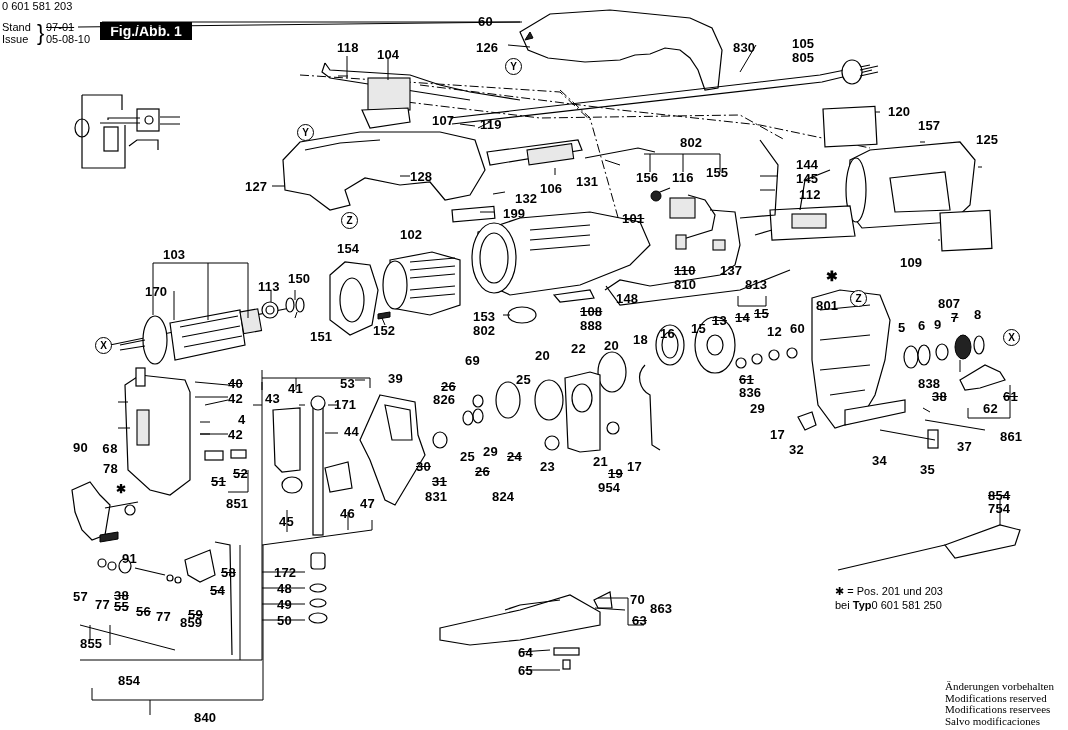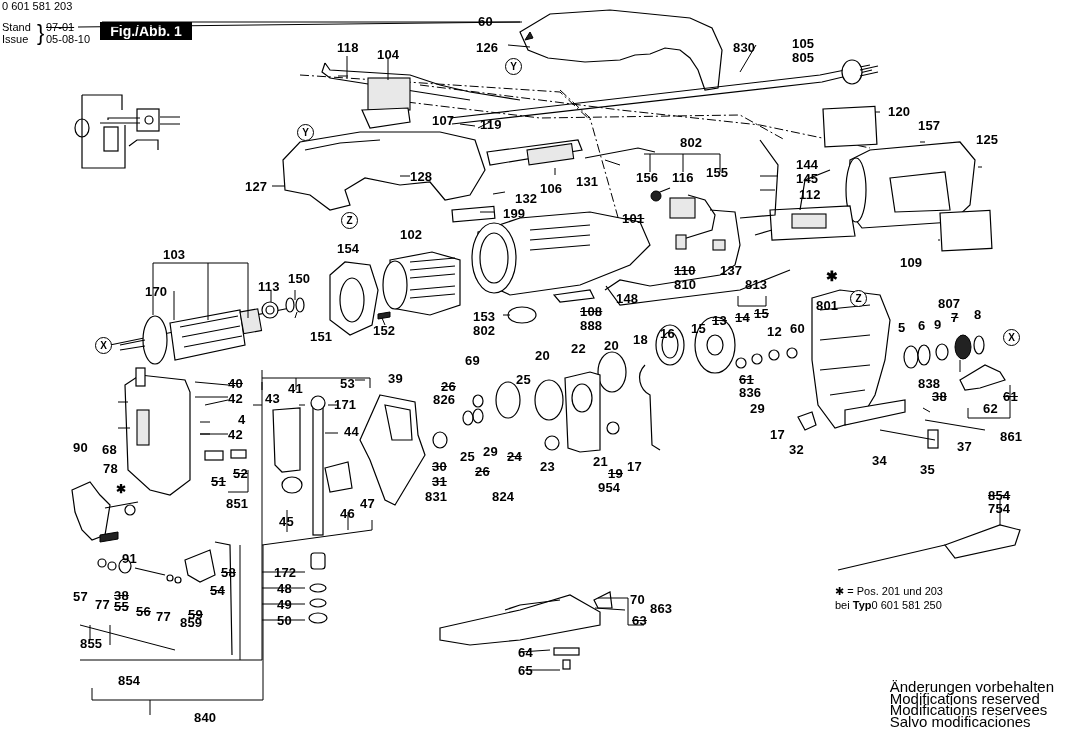--- a/index.html
+++ b/index.html
@@ -9,21 +9,21 @@
   .hdr { position:absolute; font-size:11px; line-height:12px; }
   .fig-badge { position:absolute; left:100px; top:22px; width:92px; height:18px;
                background:#000; color:#fff; font-weight:bold; font-size:14px;
                line-height:18px; text-align:center; }
   .lbl { position:absolute; font-weight:bold; font-size:13px; line-height:13px;
          white-space:nowrap; letter-spacing:0.2px; }
   .lbl.strike { text-decoration:line-through; }
   .circ { position:absolute; width:15px; height:15px; border:1.3px solid #000; border-radius:50%;
           font-size:10px; font-weight:bold; line-height:15px; text-align:center; background:#fff; }
   .note { position:absolute; font-size:11px; line-height:12px; }
-  .footer { position:absolute; right:14px; top:681px; font-size:15px; line-height:11.5px; }
+  .footer { position:absolute; right:14px; top:681px; font-size:11px; line-height:11.5px;font-family:Liberation Serif, serif; }
   svg .p { fill:none; stroke:#000; stroke-width:1.2; }
   svg .pf { fill:#fff; stroke:#000; stroke-width:1.2; }
   svg .h { fill:#e8e8e8; stroke:#000; stroke-width:1.1; }
   svg .d { fill:#222; stroke:#000; stroke-width:1; }
   svg .dash { fill:none; stroke:#000; stroke-width:1; stroke-dasharray:9 3 2 3; }
   svg .ld { fill:none; stroke:#000; stroke-width:1; }
 </style>
 </head>
 <body>
 
@@ -347,30 +347,30 @@
       <div class="lbl" style="left: 388px; top: 372px;">39</div>
       <div class="lbl strike" style="left: 228px; top: 377px;">40</div>
       <div class="lbl" style="left: 288px; top: 382px;">41</div>
       <div class="lbl" style="left: 340px; top: 377px;">53</div>
       <div class="lbl" style="left: 228px; top: 392px;">42</div>
       <div class="lbl" style="left: 265px; top: 392px;">43</div>
       <div class="lbl" style="left: 334px; top: 398px;">171</div>
       <div class="lbl" style="left: 238px; top: 413px;">4</div>
       <div class="lbl" style="left: 228px; top: 428px;">42</div>
       <div class="lbl" style="left: 344px; top: 425px;">44</div>
-      <div class="lbl" style="left: 102px; top: 443px;">68</div>
+      <div class="lbl" style="left: 102px; top: 443px; font-family: Liberation Mono, monospace;">68</div>
       <div class="lbl" style="left: 103px; top: 462px;">78</div>
       <div class="lbl" style="left: 73px; top: 441px;">90</div>
       <div class="lbl strike" style="left: 211px; top: 475px;">51</div>
       <div class="lbl strike" style="left: 233px; top: 467px;">52</div>
       <div class="lbl" style="left: 226px; top: 497px;">851</div>
       <div class="lbl" style="left: 279px; top: 515px;">45</div>
       <div class="lbl" style="left: 340px; top: 507px;">46</div>
       <div class="lbl" style="left: 360px; top: 497px;">47</div>
-      <div class="lbl strike" style="left: 432px; top: 460px;">30</div>
+      <div class="lbl strike" style="left: 416px; top: 460px;">30</div>
       <div class="lbl strike" style="left: 432px; top: 475px;">31</div>
       <div class="lbl" style="left: 425px; top: 490px;">831</div>
       <div class="lbl" style="left: 460px; top: 450px;">25</div>
       <div class="lbl" style="left: 483px; top: 445px;">29</div>
       <div class="lbl strike" style="left: 475px; top: 465px;">26</div>
       <div class="lbl strike" style="left: 507px; top: 450px;">24</div>
       <div class="lbl" style="left: 492px; top: 490px;">824</div>
       <div class="lbl" style="left: 540px; top: 460px;">23</div>
       <div class="lbl" style="left: 593px; top: 455px;">21</div>
       <div class="lbl strike" style="left: 608px; top: 467px;">19</div>

